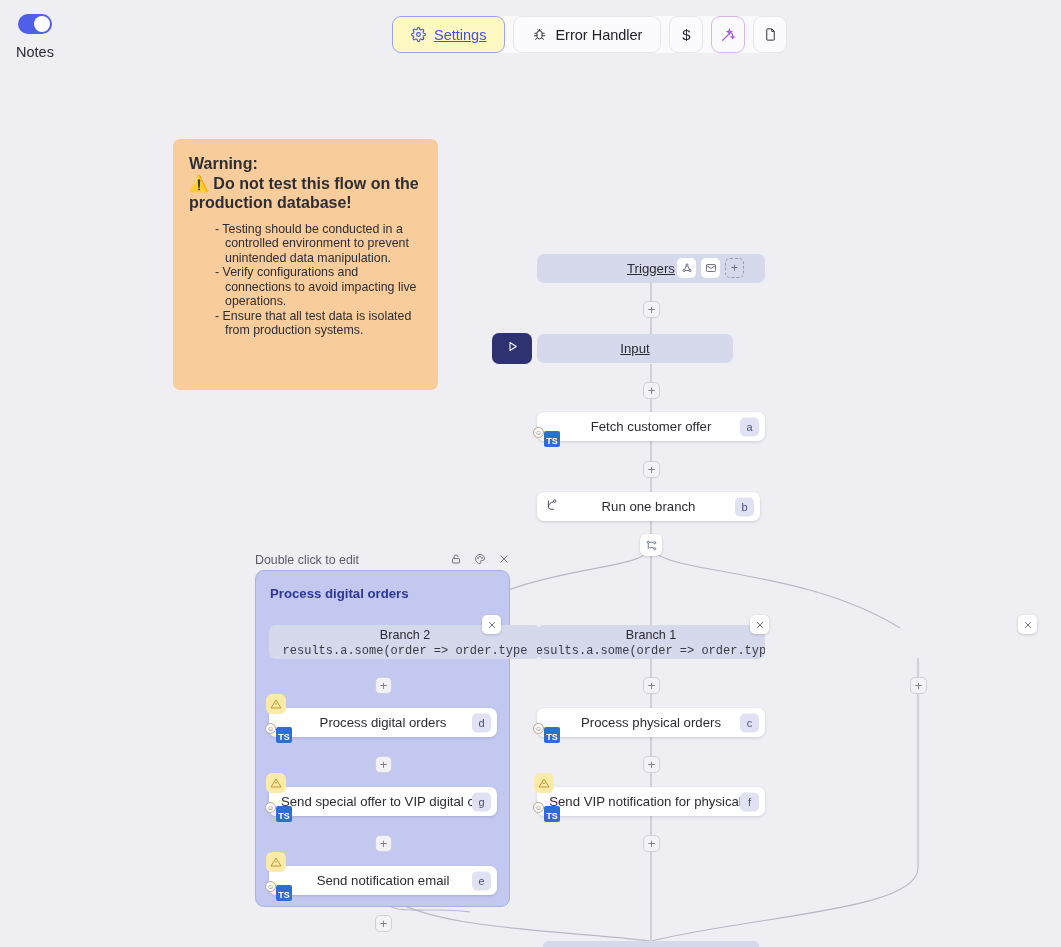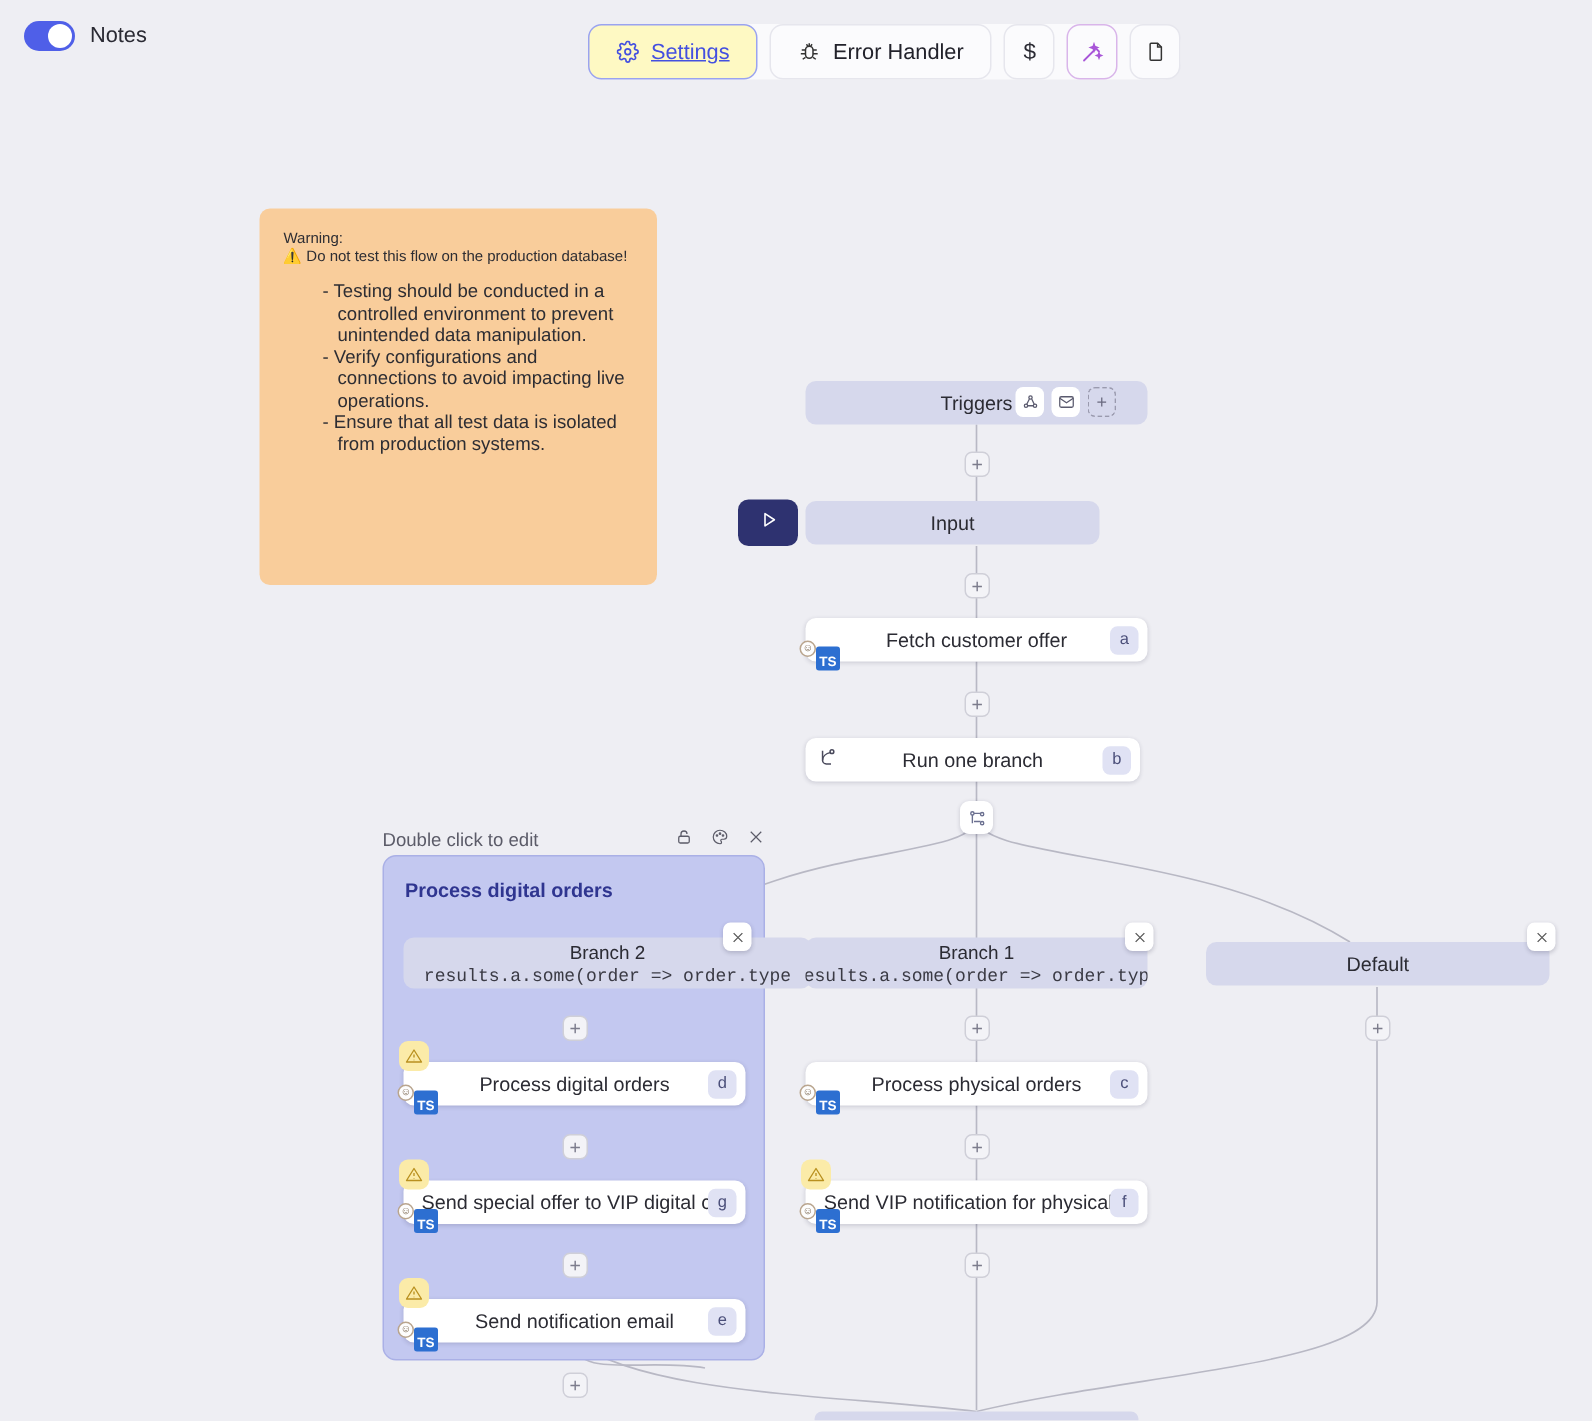--- a/index.html
+++ b/index.html
@@ -6,21 +6,21 @@
   html, body {
     width: 1061px; height: 947px;
     background: #eeeef3;
     font-family: "Liberation Sans", sans-serif;
     overflow: hidden;
   }
   #root { position: relative; width: 1061px; height: 947px; }
 
   
   .topbar { position: absolute; left: 0; top: 0; width: 1061px; height: 62px; }
-  .notes-wrap { position: absolute; left: 16px; top: 14px; display: flex; align-items: center; gap: 10px; }
+  .notes-wrap { position: absolute; left: 16px; top: 14px; display: flex; align-items: center; gap: 10px; flex-direction: column; }
   .toggle {
     width: 34px; height: 20px; border-radius: 10px; background: #4f5fe8;
     position: relative; cursor: pointer; flex: none;
   }
   .toggle .knob {
     position: absolute; right: 2px; top: 2px; width: 16px; height: 16px;
     border-radius: 50%; background: #fff;
   }
   .notes-label { font-size: 14.5px; color: #2a2a33; }
 
@@ -39,33 +39,33 @@
   .tbtn.icon-only { padding: 0; width: 34px; }
   .tbtn.wand { border: 1px solid #d9b5ea; }
   .tbtn svg { display: block; }
 
   
   .note {
     position: absolute; left: 173px; top: 139px; width: 265px; height: 251px;
     background: #f9cd9b; border-radius: 7px; padding: 15px 16px;
     color: #2d2d33;
   }
-  .note-title { font-size: 10px; font-weight: normal; line-height: 1.22; }
+  .note-title { font-size: 16px; font-weight: bold; line-height: 1.22; }
   .note ul { margin: 9px 0 0 14px; padding-left: 12px; list-style: none; }
   .note li { font-size: 12.4px; line-height: 1.17; margin-bottom: 0px; text-indent: -10px; padding-left: 10px; }
 
   
   .edges { position: absolute; left: 0; top: 0; width: 1061px; height: 947px; pointer-events: none; }
 
   
   .node {
     position: absolute; height: 29px; border-radius: 7px;
     display: flex; align-items: center; font-size: 13.2px; color: #2b2b33;
   }
-  .node.pill { background: #d6d8ec; justify-content: center; }
+  .node.pill { background: #d6d8ec; justify-content: center; text-decoration: underline; }
   .node.card {
     background: #fff; box-shadow: 0 1px 3px rgba(30,30,60,.16);
     justify-content: center;
   }
   .node.card .nlabel { flex: 1; text-align: center; }
   .node .left-ico { position: absolute; left: 7px; top: 50%; transform: translateY(-50%); }
   .node .badge-letter {
     position: absolute; right: 6px; top: 50%; transform: translateY(-50%);
     width: 19px; height: 19px; border-radius: 5px; background: #e0e2f4;
     color: #4b4f7a; font-size: 11px; display: flex; align-items: center; justify-content: center;
@@ -435,23 +435,20 @@
   </div>
   <div class="warnbadge" style="left:534px; top:773px;">
     <svg width="12" height="12" viewBox="0 0 24 24" fill="none" stroke="#b9901f" stroke-width="1.8" stroke-linejoin="round">
         <path d="M12 4L22 20H2z"></path>
         <path d="M12 10v4M12 17v.5"></path>
       </svg>
   </div>
 
   <div class="plus" style="left:643px; top:835px;">+</div>
 
-  <div class="node pill" style="left:804px; top:628px; width:229px;">
-    <span>Default</span>
-  </div>
   <div class="xbtn" style="left:1018px; top:615px;">
     <svg width="10" height="10" viewBox="0 0 24 24" fill="none" stroke="#555" stroke-width="2">
         <path d="M5 5l14 14M19 5L5 19"></path>
       </svg>
   </div>
 
   <div class="plus" style="left:910px; top:677px;">+</div>
 
 </div>
 

